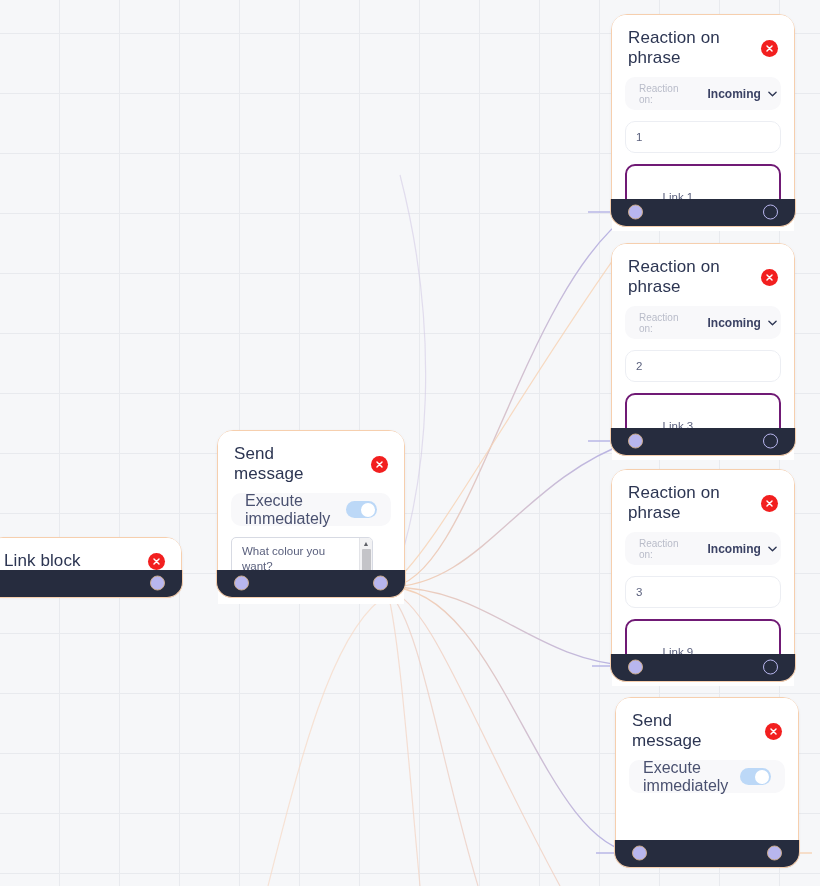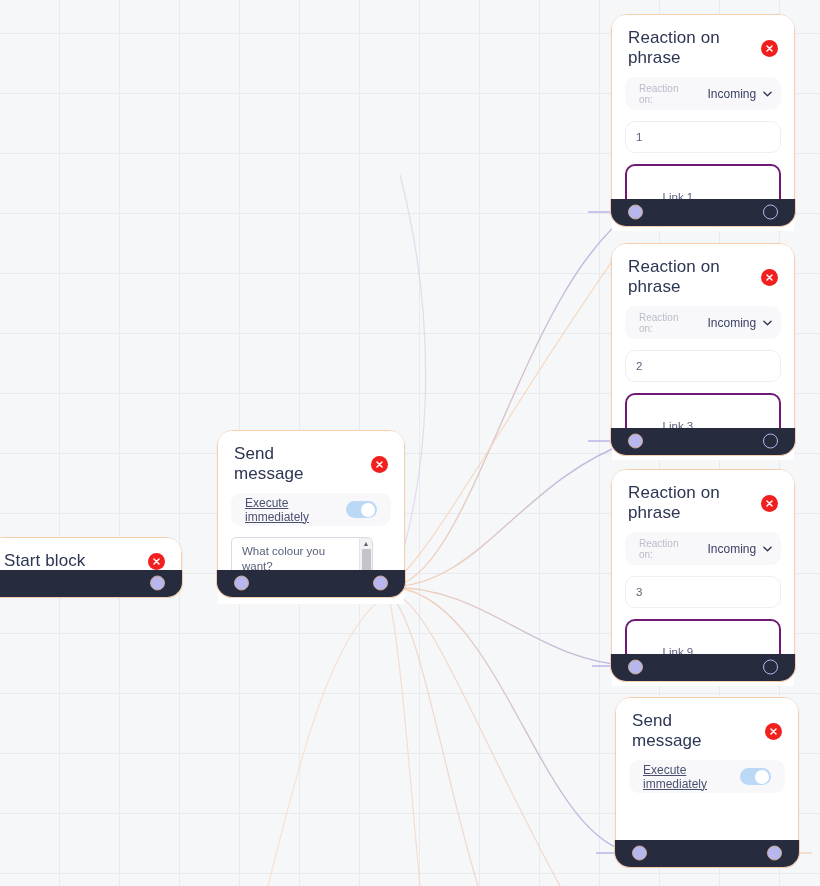--- a/index.html
+++ b/index.html
@@ -92,21 +92,21 @@
     display: flex;
     align-items: center;
     gap: 7px;
     margin-left: 9px;
     flex: 1;
     justify-content: flex-start;
   }
   .select-value {
     font-size: 12px;
     color: #3b4264;
-    font-weight: normal;
+    font-weight: bold;
     margin-left: 20px;
   }
   .chev {
     margin-left: auto;
     color: #2c3552;
     font-size: 10px;
     line-height: 1;
   }
 
   .toggle-row {
@@ -114,23 +114,22 @@
     background: #f8f8fa;
     border-radius: 10px;
     height: 33px;
     display: flex;
     align-items: center;
     justify-content: space-between;
     padding: 0 14px;
     box-sizing: border-box;
   }
   .toggle-label {
-    font-size: 12px;
+    font-size: 16px;
     color: #4a5170;
-    text-decoration: underline;
   }
   .toggle {
     width: 31px;
     height: 17px;
     border-radius: 9px;
     background: #bcd8f7;
     position: relative;
     cursor: pointer;
     flex: 0 0 auto;
   }
@@ -284,21 +283,21 @@
     <path d="M 388,590 C 430,600 470,720 560,886" fill="none" stroke="#f0cfc0" stroke-width="1.2" opacity=".8"></path>
     <path d="M 388,592 C 420,620 440,760 478,886" fill="none" stroke="#edcfc4" stroke-width="1.2" opacity=".8"></path>
     <path d="M 388,594 C 400,640 410,780 420,886" fill="none" stroke="#f3d3c2" stroke-width="1.2" opacity=".7"></path>
     <path d="M 380,600 C 330,640 300,760 268,886" fill="none" stroke="#f7d9c4" stroke-width="1.2" opacity=".7"></path>
     <path d="M 400,175 C 440,330 430,480 392,585" fill="none" stroke="#cfc6e4" stroke-width="1.2" opacity=".55"></path>
   </svg>
 
   <div class="node" style="left:-13px; top:537px; width:195px; height:60px;">
     <div class="node-body">
       <div class="node-header">
-        <span class="node-title">Start block</span>
+        <span class="node-title">Link block</span>
         <span class="close-btn">
           <svg width="9" height="9" viewBox="0 0 10 10" aria-hidden="true">
             <path d="M2.2 2.2 L7.8 7.8 M7.8 2.2 L2.2 7.8" stroke="#ffffff" stroke-width="1.6" stroke-linecap="round"></path>
           </svg>
         </span>
       </div>
     </div>
     <div class="node-footer">
       <span class="port out filled"></span>
     </div>

